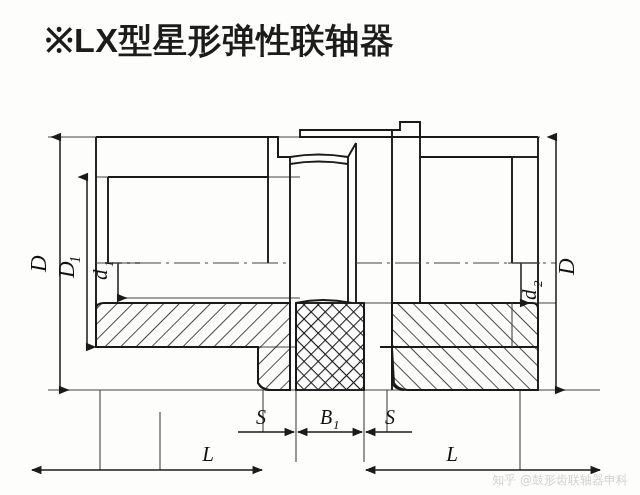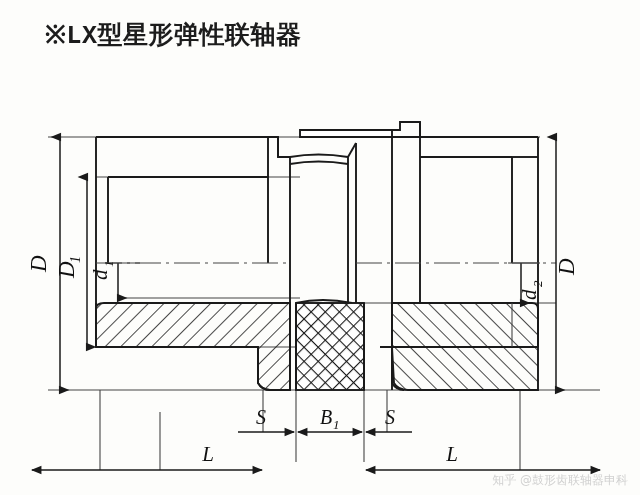--- a/index.html
+++ b/index.html
@@ -4,23 +4,23 @@
 <style>
   html,body{margin:0;padding:0;}
   body{
     width:640px;height:495px;
     background:#fdfdfb;
     font-family:"Liberation Sans","DejaVu Sans",sans-serif;
     overflow:hidden;position:relative;
   }
   #page-title{
     position:absolute;left:45px;top:16px;
-    font-size:25px;font-weight:700;color:#1c1c1c;
+    font-size:34px;font-weight:700;color:#1c1c1c;
     letter-spacing:0.5px;white-space:nowrap;
-    font-family:Liberation Mono, monospace;
+    font-family:Liberation Sans, sans-serif;
   }
   #drawing{position:absolute;left:0;top:0;width:640px;height:495px;}
   #watermark{
     position:absolute;right:12px;bottom:6px;
     font-size:12px;color:#c9c9c9;white-space:nowrap;
     font-family:"DejaVu Sans","Liberation Sans",sans-serif;
     opacity:.85;
   }
 </style>
 </head>

